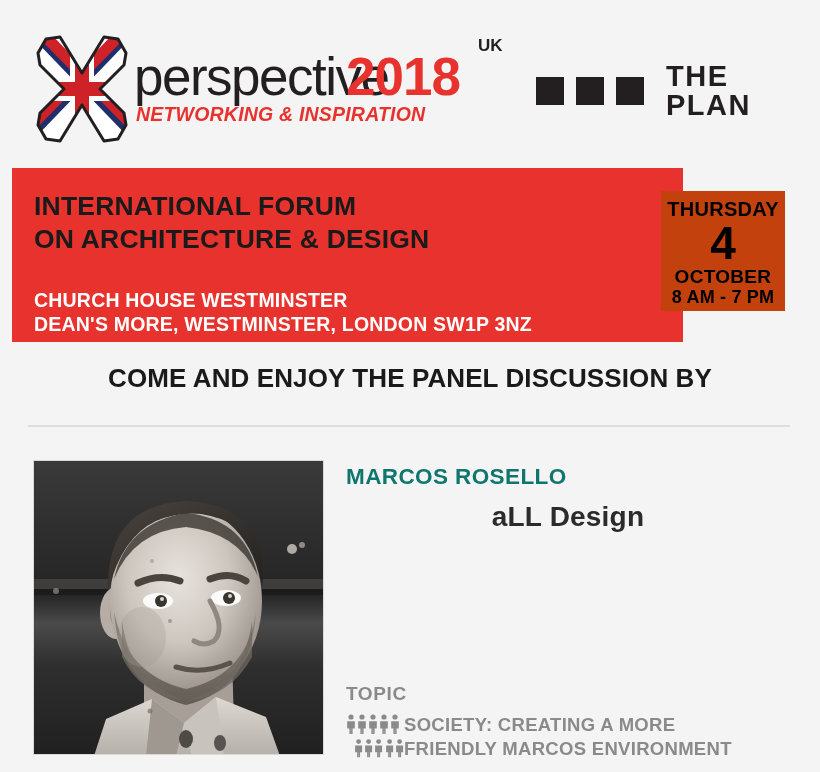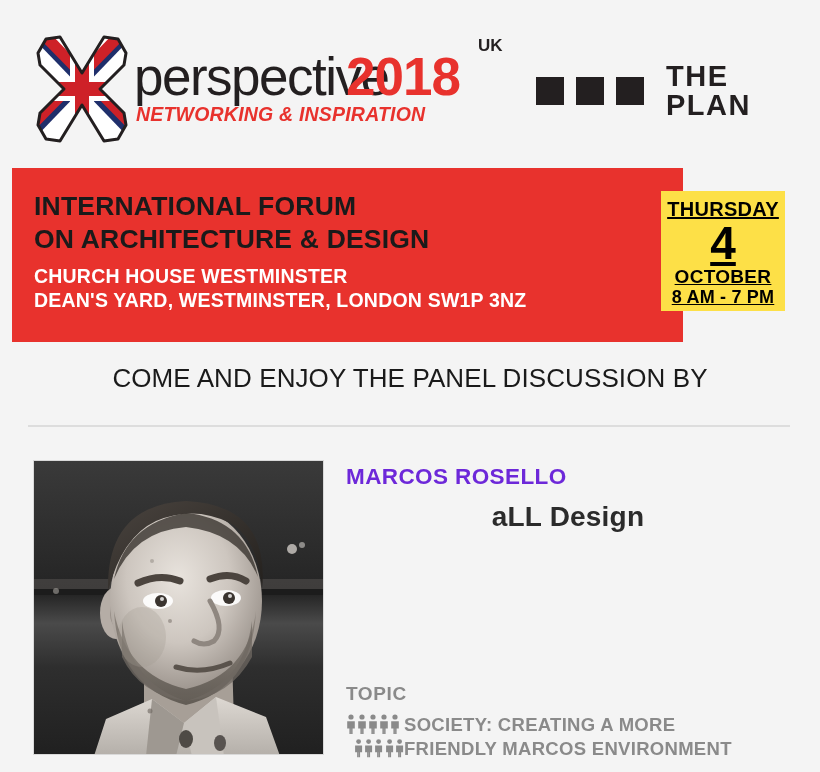--- a/index.html
+++ b/index.html
@@ -136,38 +136,37 @@
   }
   .banner-title {
     font-size: 26.5px;
     font-weight: 700;
     color: #1a1a1a;
     letter-spacing: 0.2px;
     line-height: 33px;
     margin: 0;
   }
   .banner-venue {
-    margin-top: 8px;
+    margin-top: 32px;
     font-size: 19.5px;
     font-weight: 700;
     color: #ffffff;
     letter-spacing: 0.2px;
     line-height: 24px;
   }
 
   .date-box {
     position: absolute;
     left: 661px;
     top: 191px;
     width: 124px;
     height: 120px;
-    background: #fde047;
+    background: #c2410c;
     text-align: center;
     color: #000000;
-    text-decoration: underline;
   }
   .date-weekday {
     margin-top: 6px;
     font-size: 20px;
     font-weight: 700;
     letter-spacing: 0.3px;
     line-height: 24px;
   }
   .date-day {
     font-size: 46px;
@@ -190,21 +189,21 @@
   }
 
   
   .panel-heading {
     position: absolute;
     left: 0;
     top: 362px;
     width: 820px;
     text-align: center;
     font-size: 26px;
-    font-weight: 400;
+    font-weight: 700;
     color: #1a1a1a;
     letter-spacing: 0.1px;
     line-height: 32px;
   }
   .divider {
     position: absolute;
     left: 28px;
     top: 425px;
     width: 762px;
     height: 2px;
@@ -235,21 +234,21 @@
 
   .speaker-info {
     position: absolute;
     left: 313px;
     top: 3px;
     width: 444px;
   }
   .speaker-name {
     font-size: 22.5px;
     font-weight: 700;
-    color: #6d28d9;
+    color: #0f766e;
     letter-spacing: 0.4px;
     line-height: 27px;
   }
   .speaker-company {
     margin-top: 10px;
     font-size: 28px;
     font-weight: 700;
     color: #2b2b2b;
     letter-spacing: 0.2px;
     line-height: 33px;
@@ -349,21 +348,21 @@
     </span>
     <span class="plan-text">THE PLAN</span>
   </div>
 </div>
 
 <div class="banner">
   <div class="banner-text">
     <div class="banner-title">INTERNATIONAL FORUM</div>
     <div class="banner-title">ON ARCHITECTURE &amp; DESIGN</div>
     <div class="banner-venue">CHURCH HOUSE WESTMINSTER</div>
-    <div class="banner-venue" style="margin-top:0">DEAN'S YARD, WESTMINSTER, LONDON SW1P 3NZ</div>
+    <div class="banner-venue" style="margin-top:0">DEAN'S MORE, WESTMINSTER, LONDON SW1P 3NZ</div>
   </div>
 </div>
 
 <div class="date-box">
   <div class="date-weekday">THURSDAY</div>
   <div class="date-day">4</div>
   <div class="date-month">OCTOBER</div>
   <div class="date-hours">8 AM - 7 PM</div>
 </div>
 

